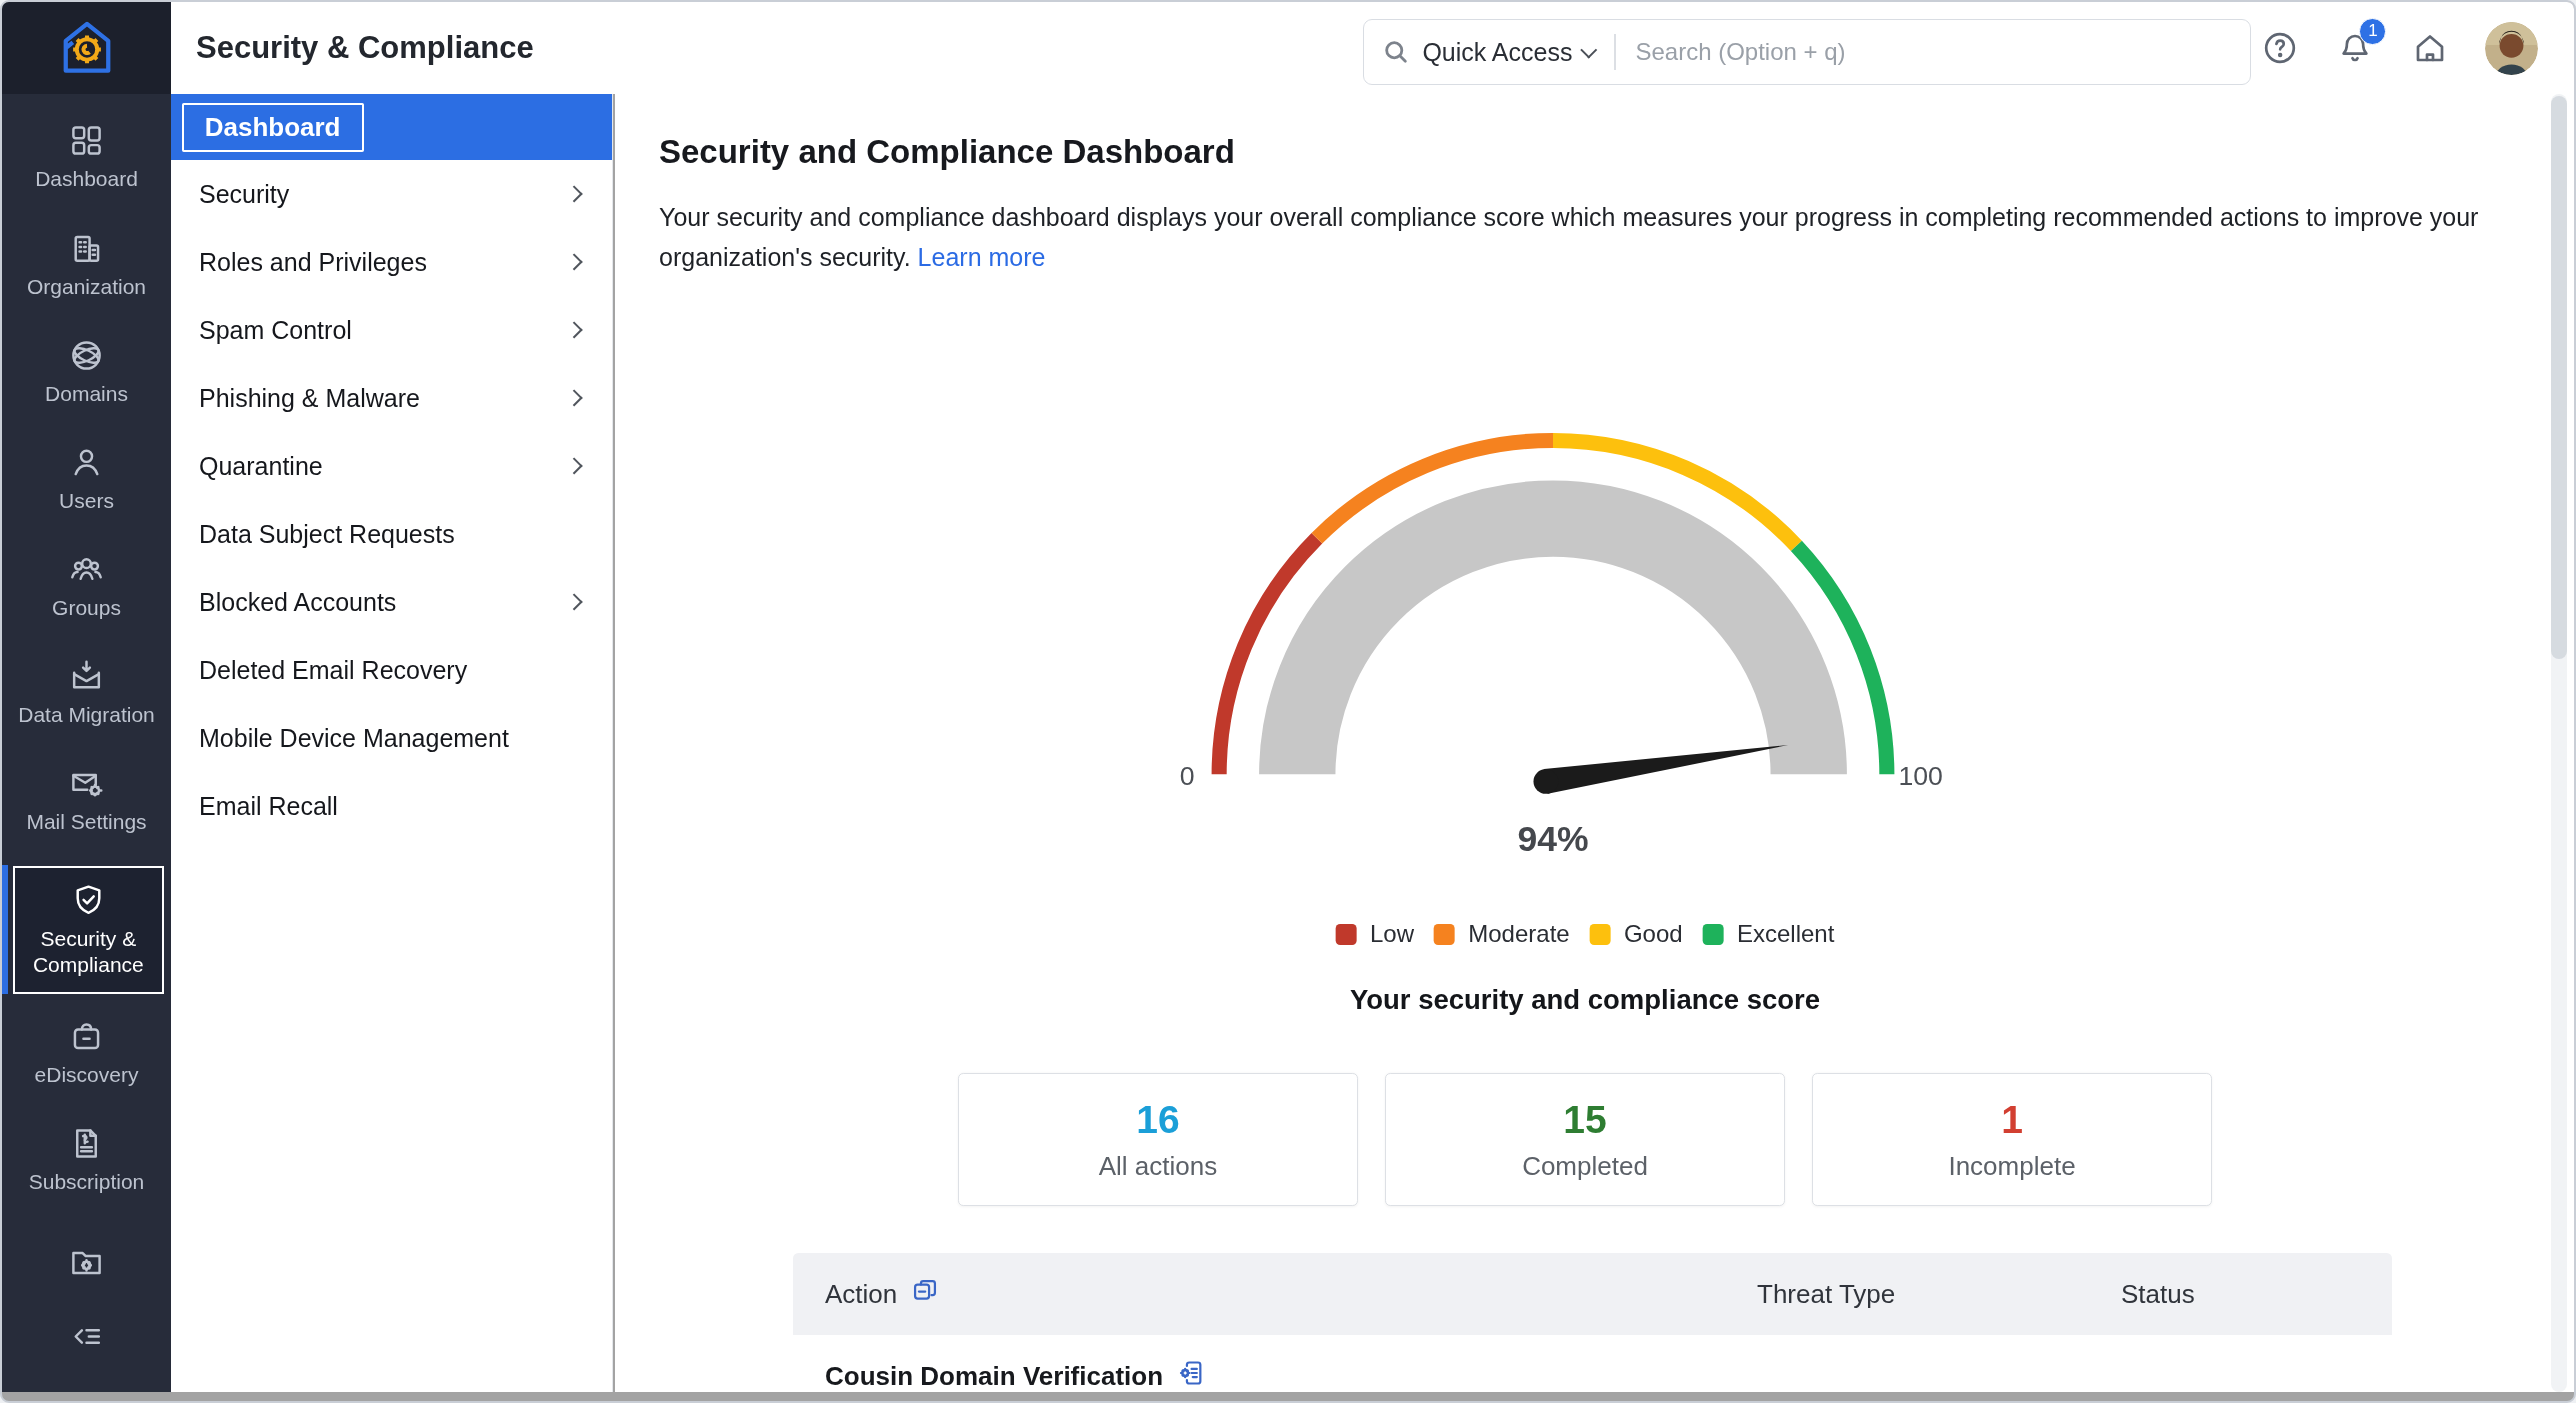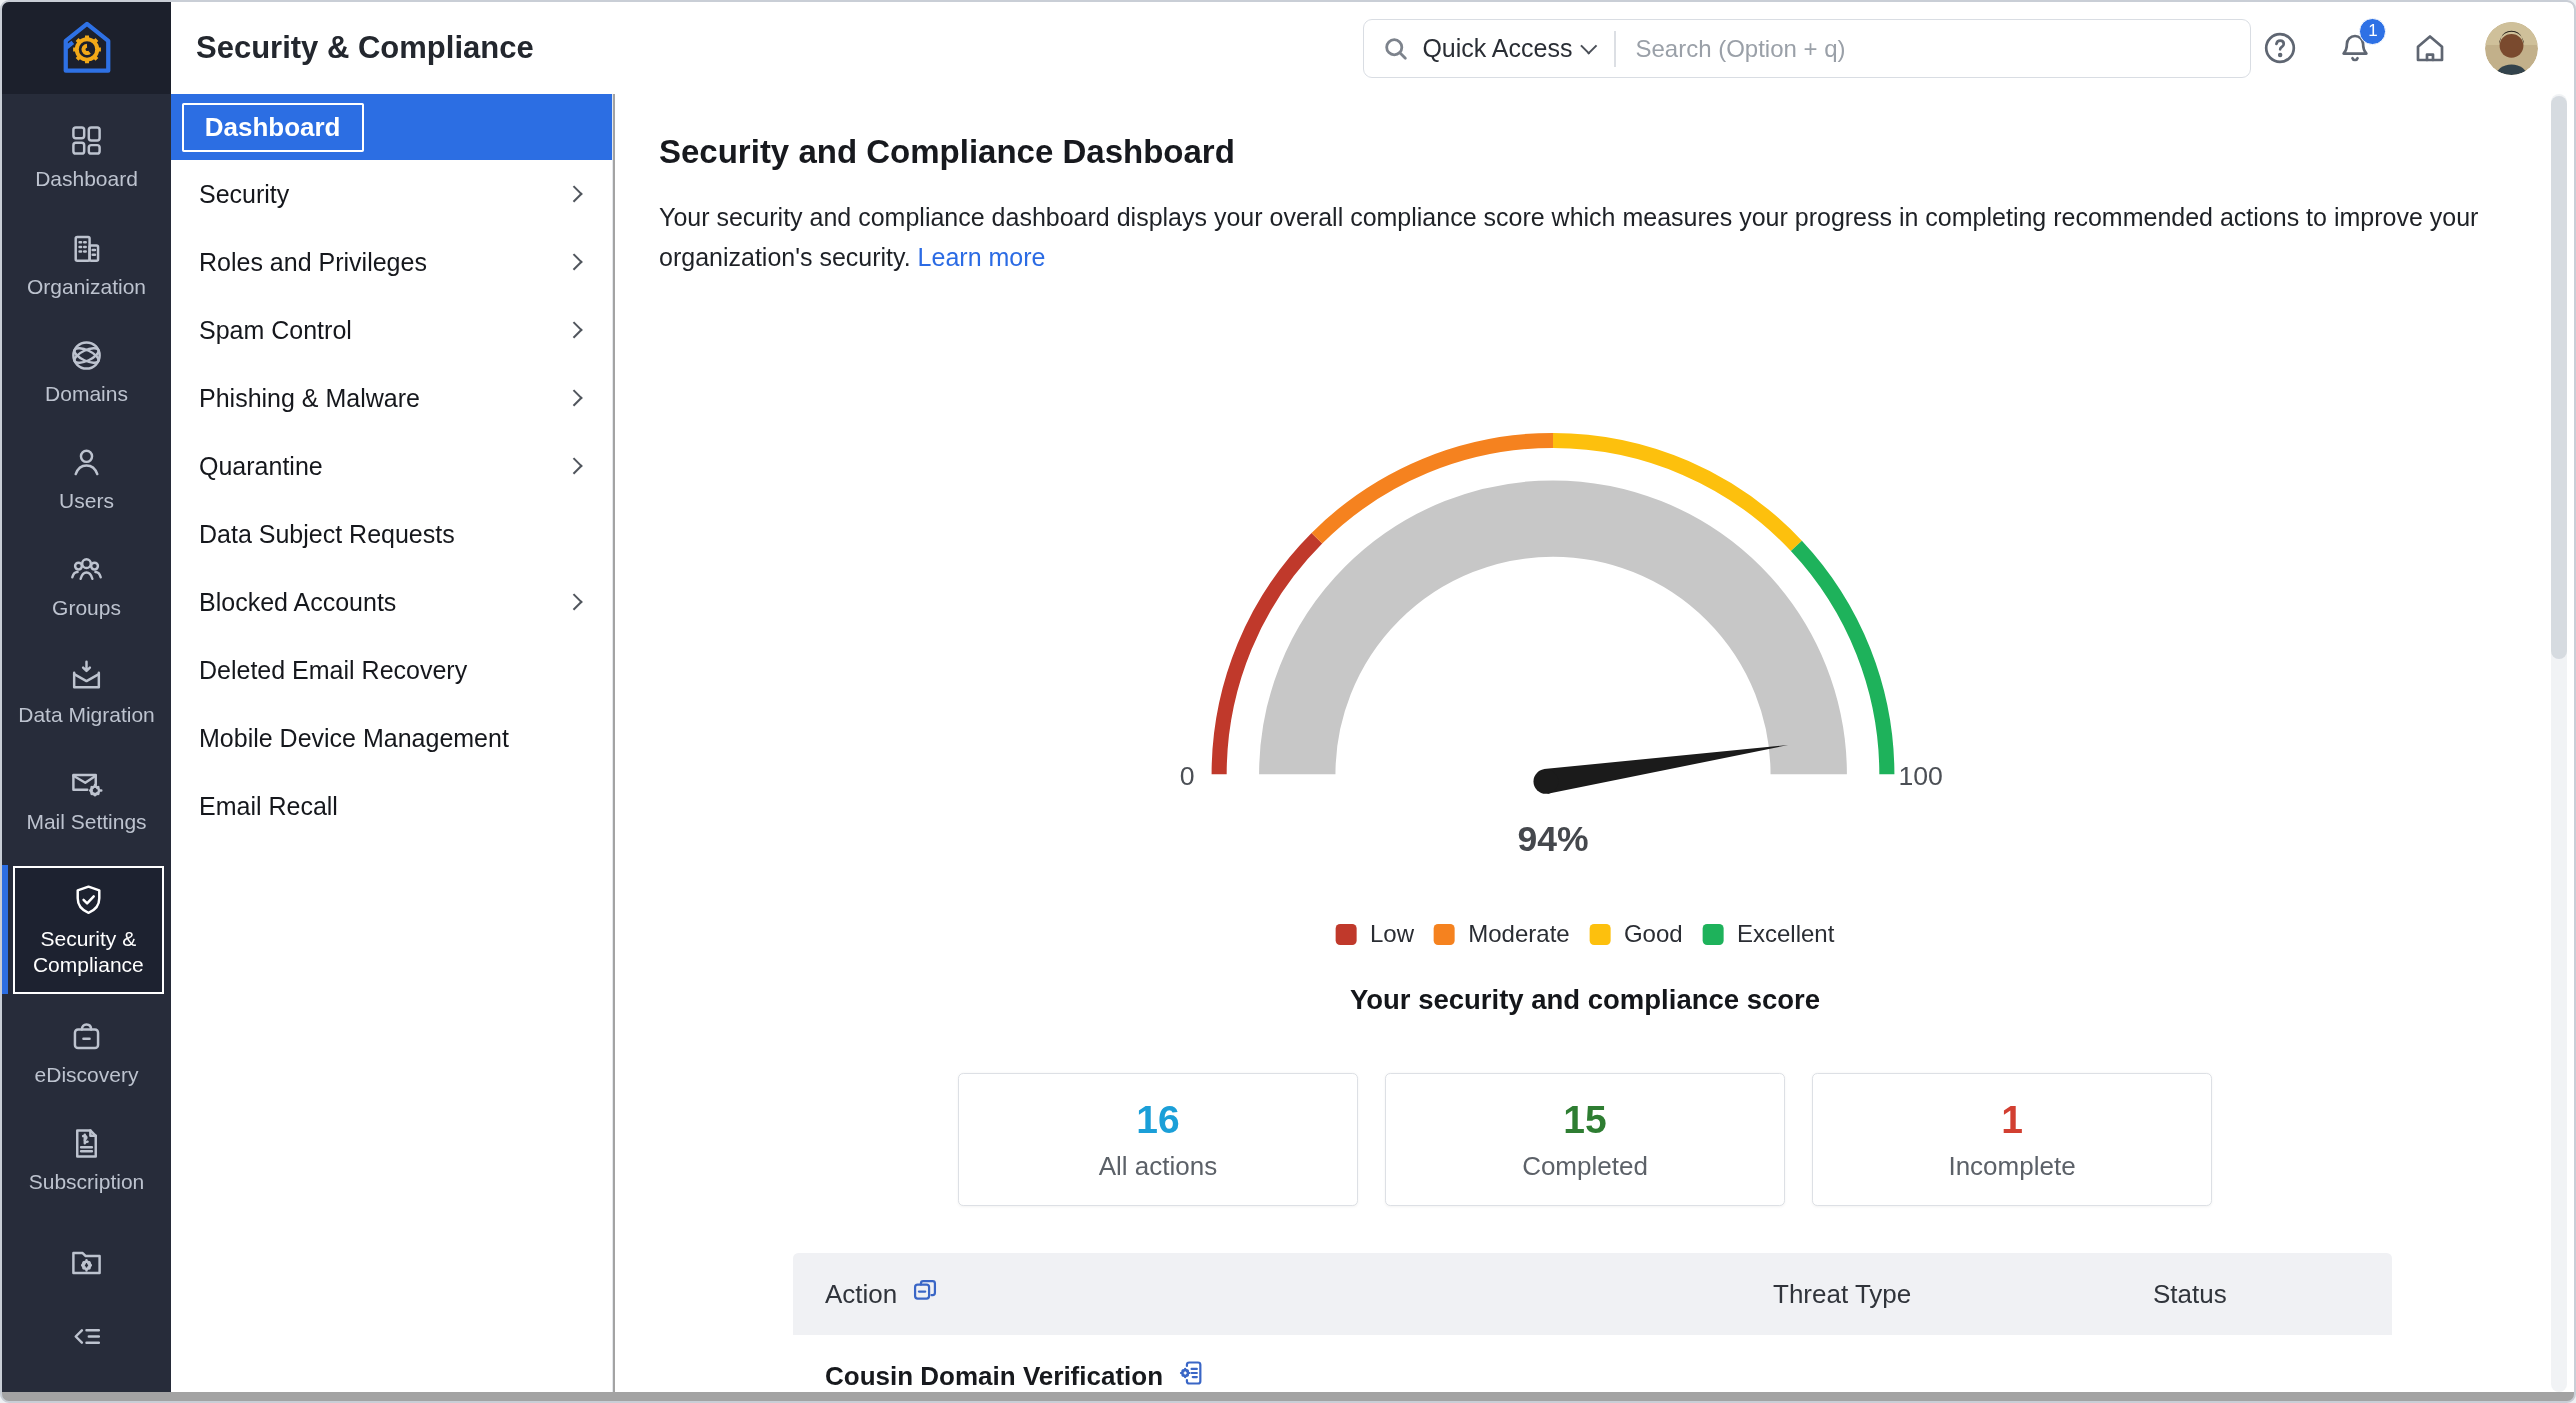--- a/index.html
+++ b/index.html
@@ -19,21 +19,21 @@
                    stroke-linecap:round; stroke-linejoin:round; }
   .rail-item.selected { background:#1d2230; border:2.7px solid #ffffff; margin:5.3px 7px 12.4px 10.7px; padding:14px 3.6px; color:#ffffff; }
   .rail-item.selected svg { stroke:#ffffff; }
   .rail-item.selected::before { content:""; position:absolute; left:-13.3px; top:-2.7px; bottom:-2.7px; width:6.2px; background:#2c6ee3; }
   .rail-item.icon-only { margin-top:14px; margin-bottom:5.3px; padding:9px 3.6px; }
 
   
   .topbar { position:absolute; left:169px; right:0; top:0; height:92px; background:#fff;
             display:flex; align-items:center; }
   .app-title { font-size:31px; font-weight:600; color:#23272e; margin-left:25px; }
-  .search-wrap { position:absolute; left:1192px; top:17px; width:888px; height:59px;
+  .search-wrap { position:absolute; left:1192px; top:17px; width:888px; height:66px;
                  border:1.8px solid #d9dde3; border-radius:9px; background:#fff;
                  display:flex; align-items:center; padding:0 18px; }
   .search-wrap svg.mag { width:28px; height:28px; stroke:#7d838c; fill:none; stroke-width:2.4; stroke-linecap:round; }
   .qa { display:flex; align-items:center; gap:10.7px; margin-left:12.4px; cursor:pointer; }
   .qa .qa-label { font-size:25px; color:#2a2e35; }
   .chev-down { width:11.5px; height:11.5px; border-right:2.7px solid #4a4f57; border-bottom:2.7px solid #4a4f57;
                transform:rotate(45deg); margin-top:-5.3px; }
   .search-div { width:1.8px; height:36px; background:#dcdfe4; margin:0 19.5px; }
   .search-input { border:none; outline:none; flex:1; font-size:24px; color:#333;
                   font-family:"Liberation Sans", sans-serif; }
@@ -78,21 +78,21 @@
 
   .cards { position:absolute; left:970px; top:979px; transform:translateX(-50%); display:flex; gap:27px; }
   .card { width:400px; height:133px; background:#fff; border:1.8px solid #dde0e5; border-radius:5.3px;
           box-shadow:0 0.9px 2.7px rgba(0,0,0,.05); display:flex; flex-direction:column;
           align-items:center; justify-content:center; gap:9px; }
   .card .num { font-size:39px; font-weight:700; }
   .card .cap { font-size:26px; color:#5c6168; }
 
   .table { position:absolute; left:178px; top:1159px; width:1599px; }
   .thead { display:grid; grid-template-columns:964px 364px 1fr; align-items:center;
-           background:#f0f1f4; border-radius:5.3px 5.3px 0 0; height:82px;gap:16px; }
+           background:#f0f1f4; border-radius:5.3px 5.3px 0 0; height:82px; }
   .thead .cell { font-size:26px; color:#30343b; display:flex; align-items:center; gap:14px; }
   .thead .cell.first { padding-left:32px; }
   .trow { display:grid; grid-template-columns:964px 364px 1fr; align-items:center; height:82px; background:#fff; }
   .trow .cell { font-size:26px; font-weight:700; color:#17191d; display:flex; align-items:center; gap:14px; }
   .trow .cell.first { padding-left:32px; }
   .mini-ico svg { width:28px; height:28px; stroke:#3a66c6; fill:none; stroke-width:1.9; stroke-linecap:round; stroke-linejoin:round; cursor:pointer; }
 
   
   .scroll-track { position:absolute; right:7px; top:0; bottom:0; width:16px; background:#f1f3f5; border-radius:8px; }
   .scroll-thumb { position:absolute; left:0; right:0; top:1.8px; height:563px; background:#d6dbe0; border-radius:8px; cursor:grab; }

